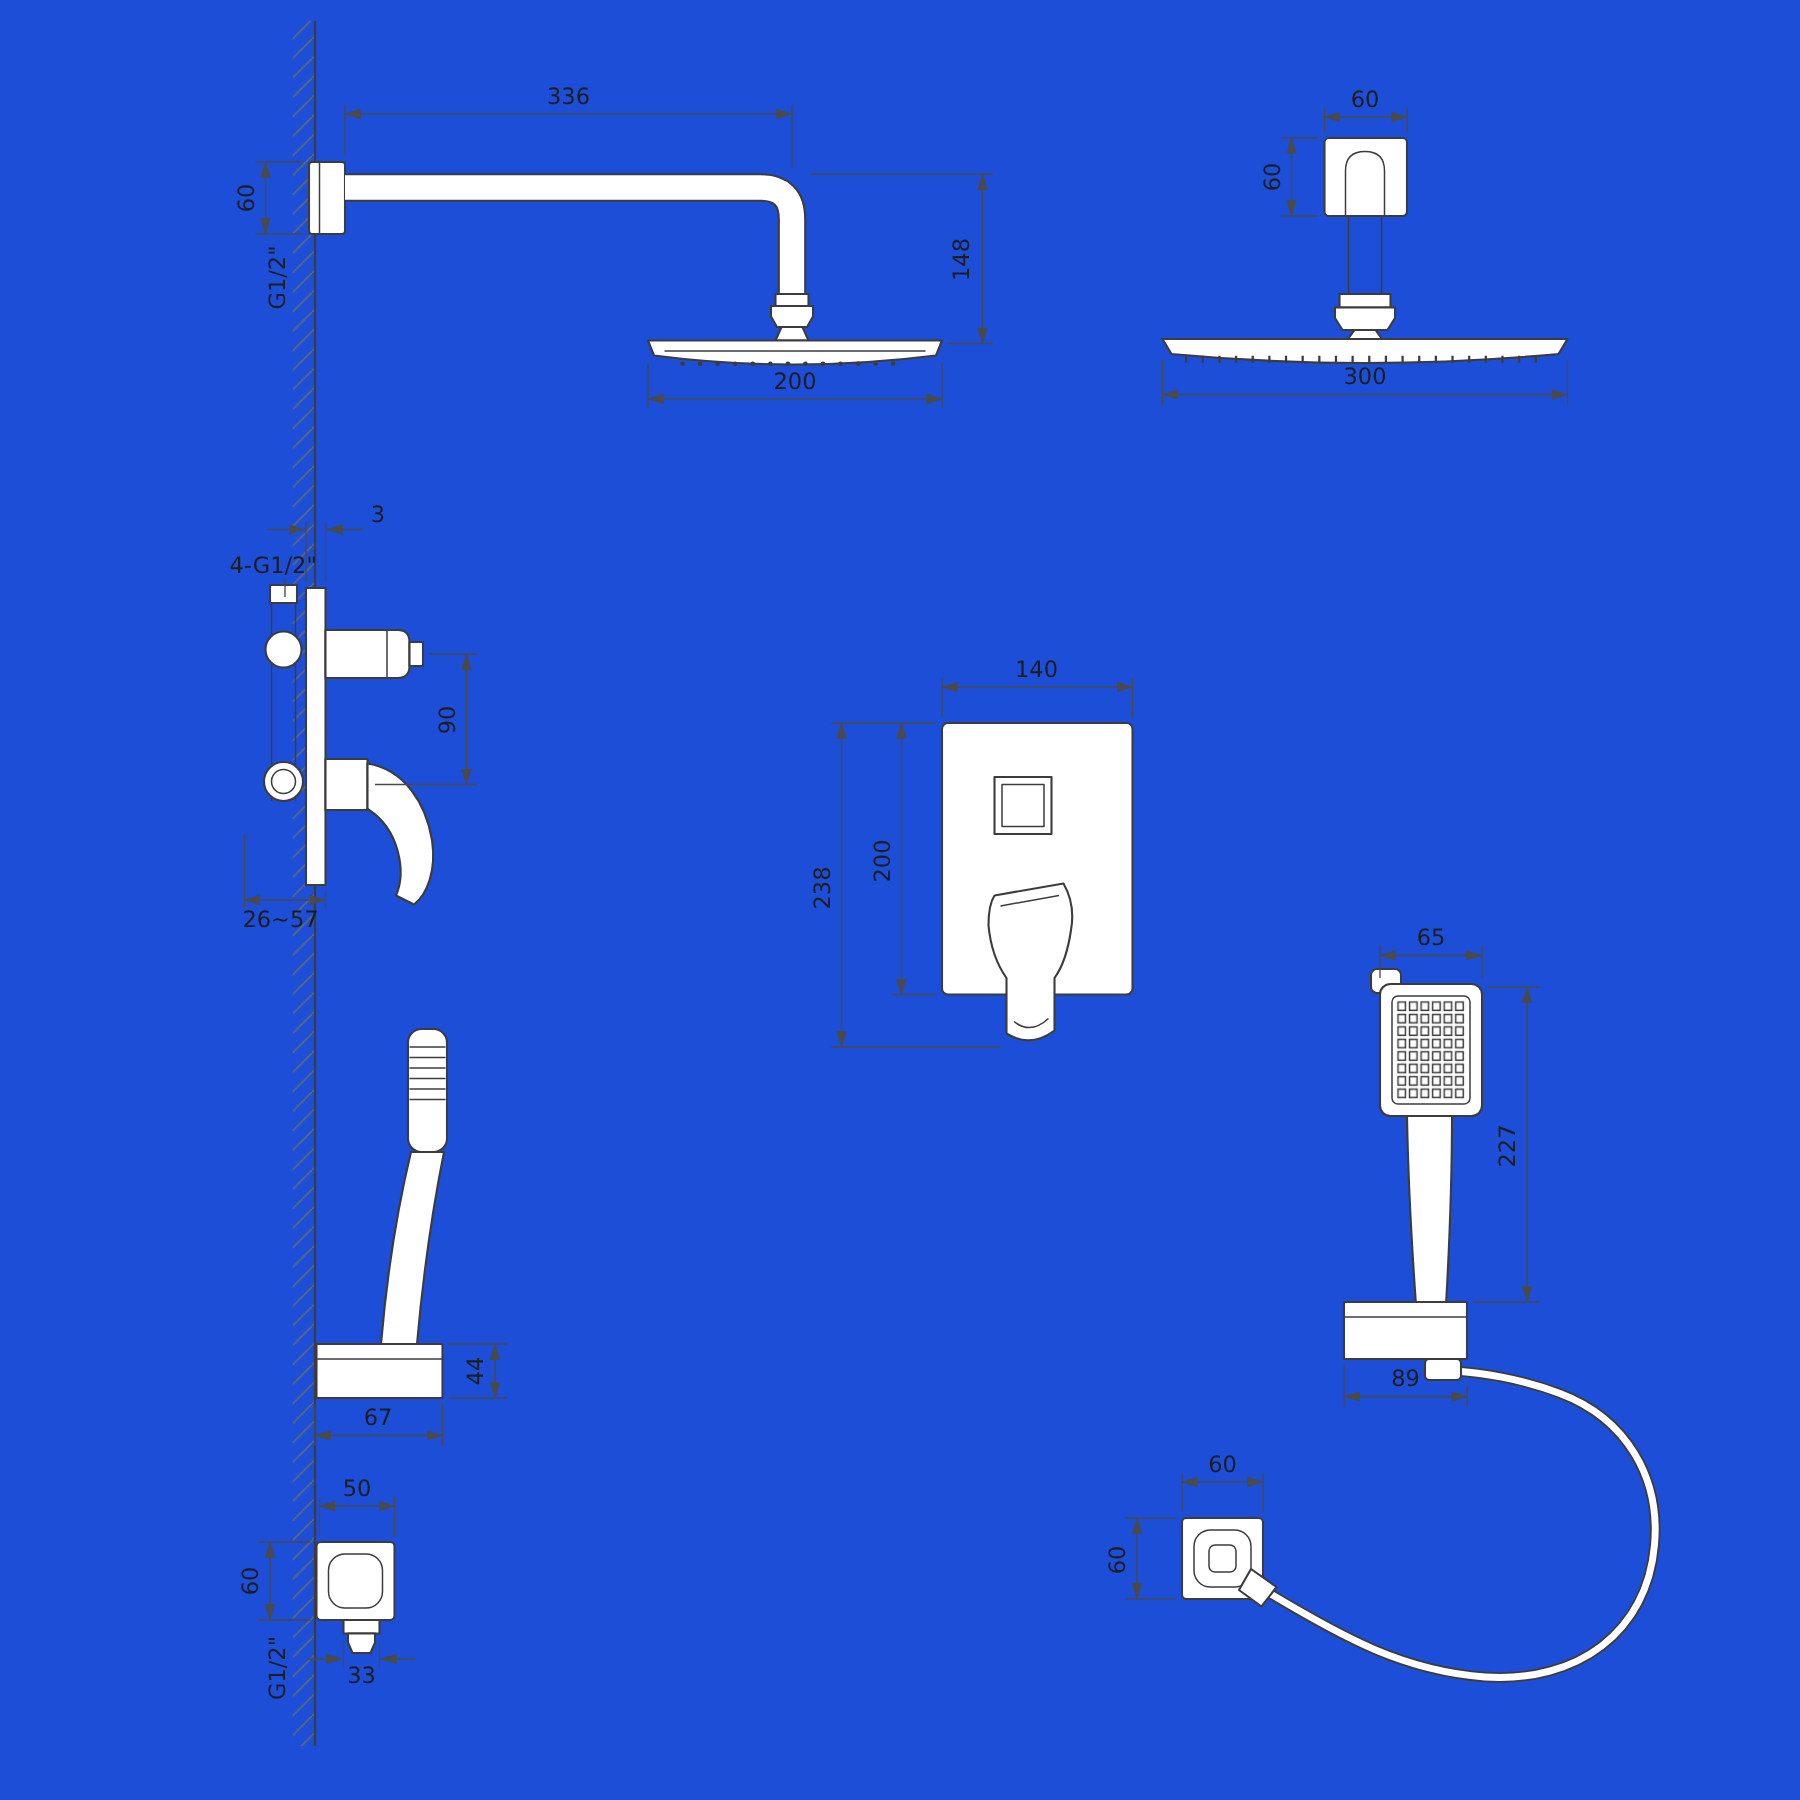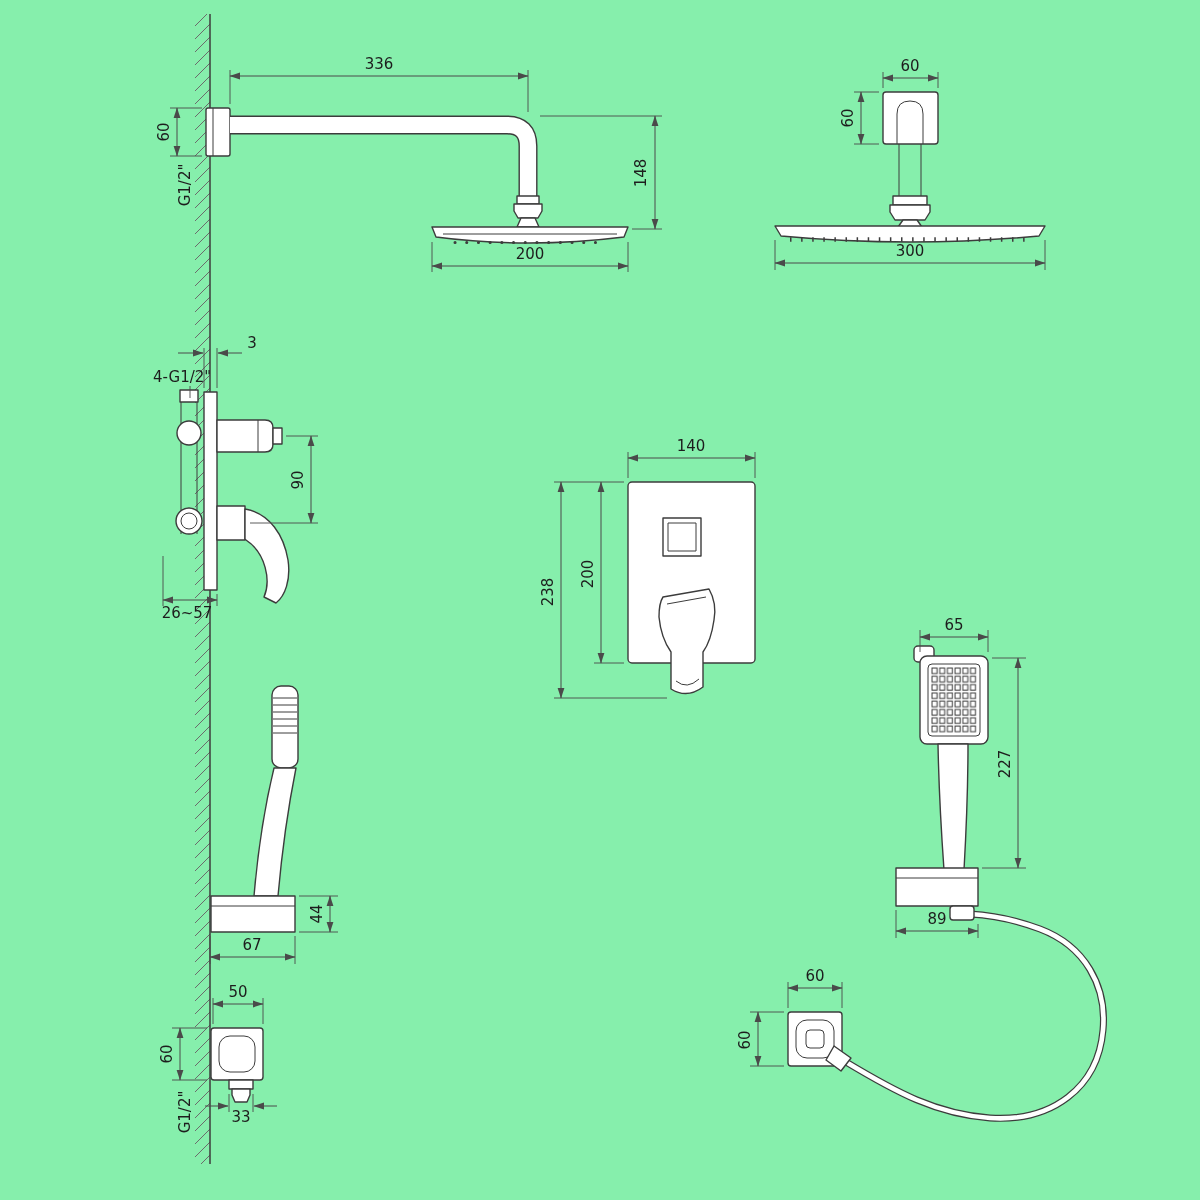--- a/index.html
+++ b/index.html
@@ -1,16 +1,16 @@
 <!DOCTYPE html>
 <html><head>
 <meta charset="utf-8">
 <style>
   html,body{margin:0;padding:0;background:#fff;}
-  .stage{position:relative;width:1200px;height:1200px;background:#86efac;overflow:hidden;
+  .stage{position:relative;width:1200px;height:1200px;background:#1d4ed8;overflow:hidden;
          font-family:"DejaVu Sans",sans-serif;}
   svg{display:block;}
   .fix{fill:#fff;stroke:#3c3c3c;stroke-width:1.4;stroke-linejoin:round;}
   .fix2{fill:none;stroke:#3c3c3c;stroke-width:1;stroke-linejoin:round;}
   .dim{stroke:#4a4a4a;stroke-width:1;fill:none;}
   .ext{stroke:#4a4a4a;stroke-width:0.9;fill:none;}
   .dtext{font-size:15px;font-family:"DejaVu Sans",sans-serif;fill:#1d1d1d;text-anchor:middle;}
   .ltext{text-anchor:start;}
 </style>
 </head>

